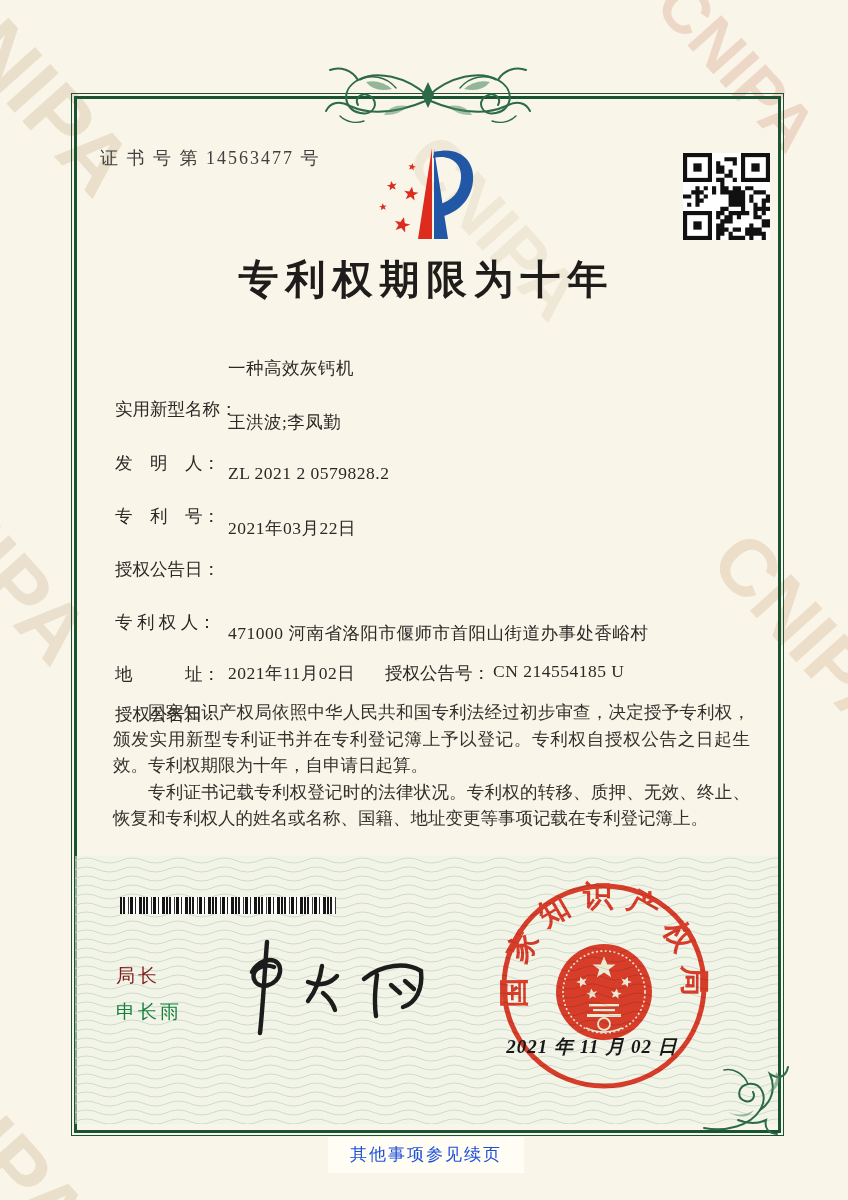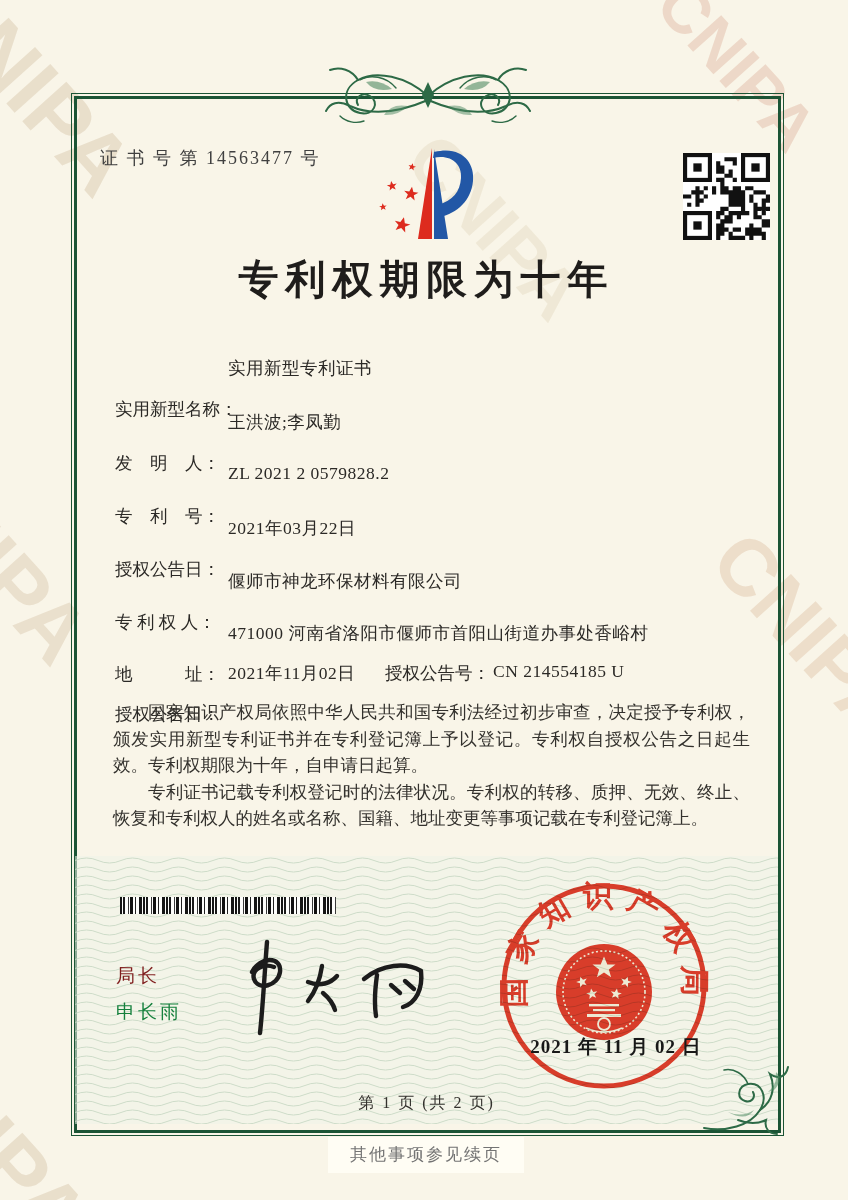--- a/index.html
+++ b/index.html
@@ -32,25 +32,25 @@
 
   .barcode{left:120px;top:897px;width:216px;height:17px;
      background:repeating-linear-gradient(90deg,
        #141414 0 2px,#fdfdfb 2px 3px,#1a1a1a 3px 5px,#fdfdfb 5px 8px,
        #3a3a3a 8px 9px,#fdfdfb 9px 10px,#111 10px 13px,#fdfdfb 13px 15px,
        #222 15px 16px,#fdfdfb 16px 19px,#161616 19px 22px,#fdfdfb 22px 23px);}
 
   .signer-title{left:116px;top:963px;font-size:19px;color:#7f1d1d;letter-spacing:3px;}
   .signer-name{left:116px;top:999px;font-size:19px;color:#15803d;letter-spacing:3px;}
 
-  .seal-date{left:510px;top:1034px;width:212px;text-align:center;font-size:19px;color:#181818;
-             letter-spacing:1px;font-weight:bold;}
+  .seal-date{left:486px;top:1034px;width:212px;text-align:center;font-size:19px;color:#181818;
+             letter-spacing:1px;font-weight:bold;font-style:italic;}
   .page-footer{left:71px;top:1093px;width:711px;text-align:center;font-size:16px;color:#33312d;letter-spacing:2px;}
   .continuation{left:328px;top:1137px;width:196px;height:36px;background:#fffdf4;
-                text-align:center;line-height:36px;font-size:17px;color:#737373;letter-spacing:2px;}
+                text-align:center;line-height:36px;font-size:17px;color:#1d4ed8;letter-spacing:2px;}
 </style>
 </head>
 <body>
 
 <div id="page">
 
   <span class="wm" style="left:-22px;top:-46px;font-size:86px;color:rgba(210,190,160,0.40);">CNIPA</span>
   <span class="wm" style="left:698px;top:-34px;font-size:66px;color:rgba(222,176,156,0.42);">CNIPA</span>
   <span class="wm" style="left:452px;top:118px;font-size:72px;color:rgba(214,196,164,0.26);">CNIPA</span>
   <span class="wm" style="left:-62px;top:428px;font-size:84px;color:rgba(210,190,160,0.38);">CNIPA</span>
@@ -117,37 +117,36 @@
       <rect x="10" y="10" width="8" height="8"></rect>
       <rect x="66" y="10" width="8" height="8"></rect>
       <rect x="10" y="66" width="8" height="8"></rect>
     </g>
   </svg>
 
   <div class="abs title">专利权期限为十年</div>
 
   <div class="abs field-row" style="top:356px;">
     <span class="field-label">实用新型名称：</span>
-    <span class="field-value">实用新型专利证书</span>
+    <span class="field-value">一种高效灰钙机</span>
   </div>
   <div class="abs field-row" style="top:410px;">
     <span class="field-label">发　明　人：</span>
     <span class="field-value">王洪波;李凤勤</span>
   </div>
   <div class="abs field-row" style="top:463px;">
     <span class="field-label">专　利　号：</span>
     <span class="field-value">ZL 2021 2 0579828.2</span>
   </div>
   <div class="abs field-row" style="top:516px;">
     <span class="field-label">授权公告日：</span>
     <span class="field-value">2021年03月22日</span>
   </div>
   <div class="abs field-row" style="top:569px;">
     <span class="field-label">专 利 权 人：</span>
-    <span class="field-value">偃师市神龙环保材料有限公司</span>
   </div>
   <div class="abs field-row" style="top:621px;text-align:center;">
     <span class="field-label">地　　　址：</span>
     <span class="field-value">471000 河南省洛阳市偃师市首阳山街道办事处香峪村</span>
   </div>
   <div class="abs field-row" style="top:661px;">
     <span class="field-label">授权公告日：</span>
     <span class="field-value">2021年11月02日</span>
     <span class="field-label2">授权公告号：</span>
     <span class="field-value2">CN 214554185 U</span>
@@ -197,21 +196,20 @@
         <rect x="91" y="124" width="30" height="2.4"></rect>
         <rect x="95" y="129" width="22" height="2.2"></rect>
         <rect x="89" y="134" width="34" height="3"></rect>
       </g>
       <circle cx="106" cy="144" r="6" fill="none" stroke="#f9f5e8" stroke-width="1.8"></circle>
       <path d="M88 148 q18 8 36 0" fill="none" stroke="#f9f5e8" stroke-width="1.8"></path>
     </g>
   </svg>
   <div class="abs seal-date">2021 年 11 月 02 日</div>
 
-  <div class="abs page-footer">第 1 页 (共 2 页)</div>
 
   <svg class="abs" style="left:698px;top:1050px;" width="92" height="88" viewBox="0 0 92 88">
     <g fill="none" stroke="#2d6a46" stroke-width="2" stroke-linecap="round">
       <path d="M6 78 C28 82 52 76 62 60 C70 47 64 32 50 34 C40 36 38 48 47 51 C53 53 58 48 55 42"></path>
       <path d="M62 60 C74 52 78 38 72 24 C80 30 88 27 90 17"></path>
       <path d="M40 70 C50 74 60 74 68 70 C66 78 71 84 79 84"></path>
       <path d="M50 34 C46 24 36 18 26 20" stroke-width="1.5"></path>
       <path d="M30 62 q14 6 26 -2 q-8 12 -26 2 Z" fill="#4f8a63" stroke="none" opacity="0.55"></path>
       <path d="M70 42 q10 -8 8 -20 q8 8 -2 18 Z" fill="#4f8a63" stroke="none" opacity="0.55"></path>
     </g>

